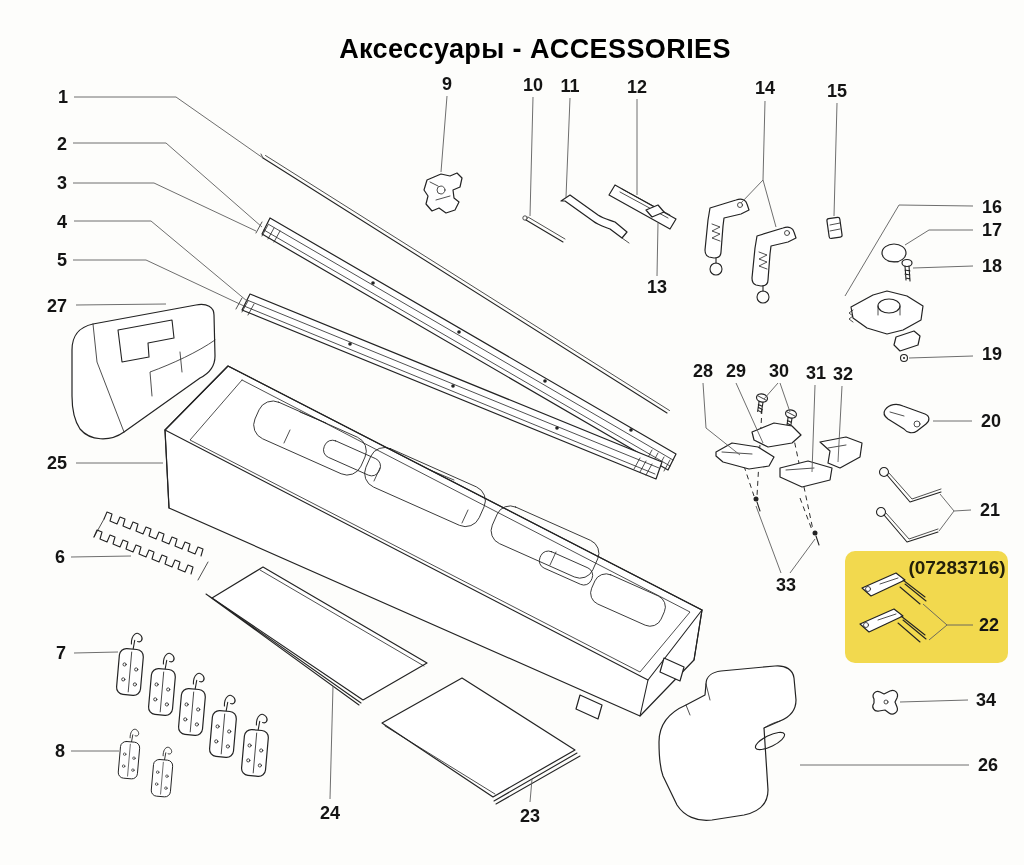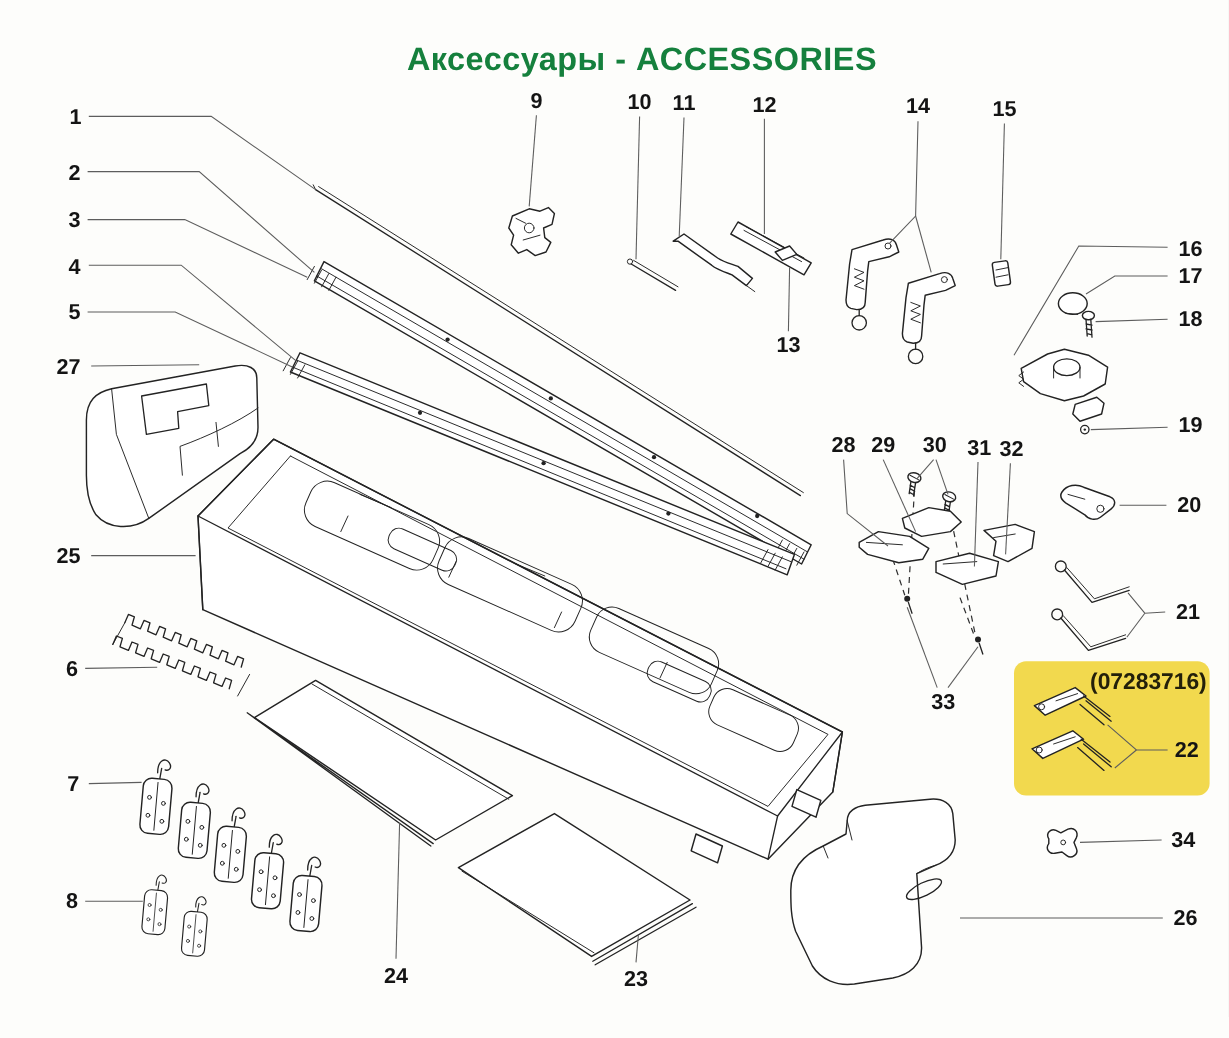--- a/index.html
+++ b/index.html
@@ -1,19 +1,19 @@
 <!DOCTYPE html>
 <html><head>
 <meta charset="utf-8">
 <style>
   html,body{margin:0;padding:0;background:#e9e9e9;}
   .page{position:relative;width:1024px;height:865px;background:#fdfdfb;overflow:hidden;
         font-family:"Liberation Sans",sans-serif;}
   .title{position:absolute;top:16px;left:46px;width:978px;text-align:center;
-         font-size:27px;font-weight:bold;color:#15803d;letter-spacing:.4px;}
+         font-size:27px;font-weight:bold;color:#000000;letter-spacing:.4px;}
   svg.diagram{position:absolute;left:0;top:0;}
   .part{fill:#ffffff;stroke:#232323;stroke-width:1.2;stroke-linejoin:round;stroke-linecap:round;}
   .ln{fill:none;stroke:#232323;stroke-width:1.1;stroke-linejoin:round;stroke-linecap:round;}
   .thin{stroke-width:0.8;}
   .leader{fill:none;stroke:#5d5d5d;stroke-width:0.9;}
   .dashed{fill:none;stroke:#2e2e2e;stroke-width:1;stroke-dasharray:5 4;}
   .callout{font:700 18px "Liberation Sans",sans-serif;fill:#141414;text-anchor:middle;}
   .pn{font:700 19px "Liberation Sans",sans-serif;fill:#23200a;text-anchor:middle;}
   .dot{fill:#232323;stroke:none;}
 </style>

